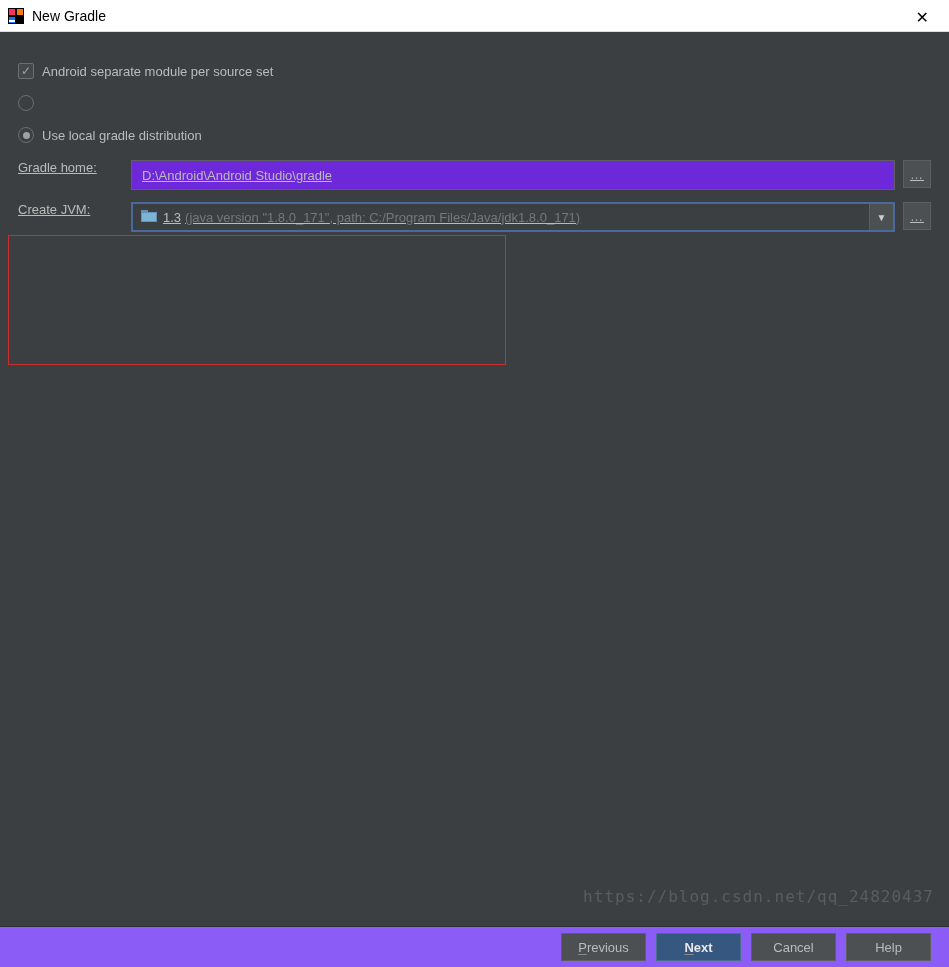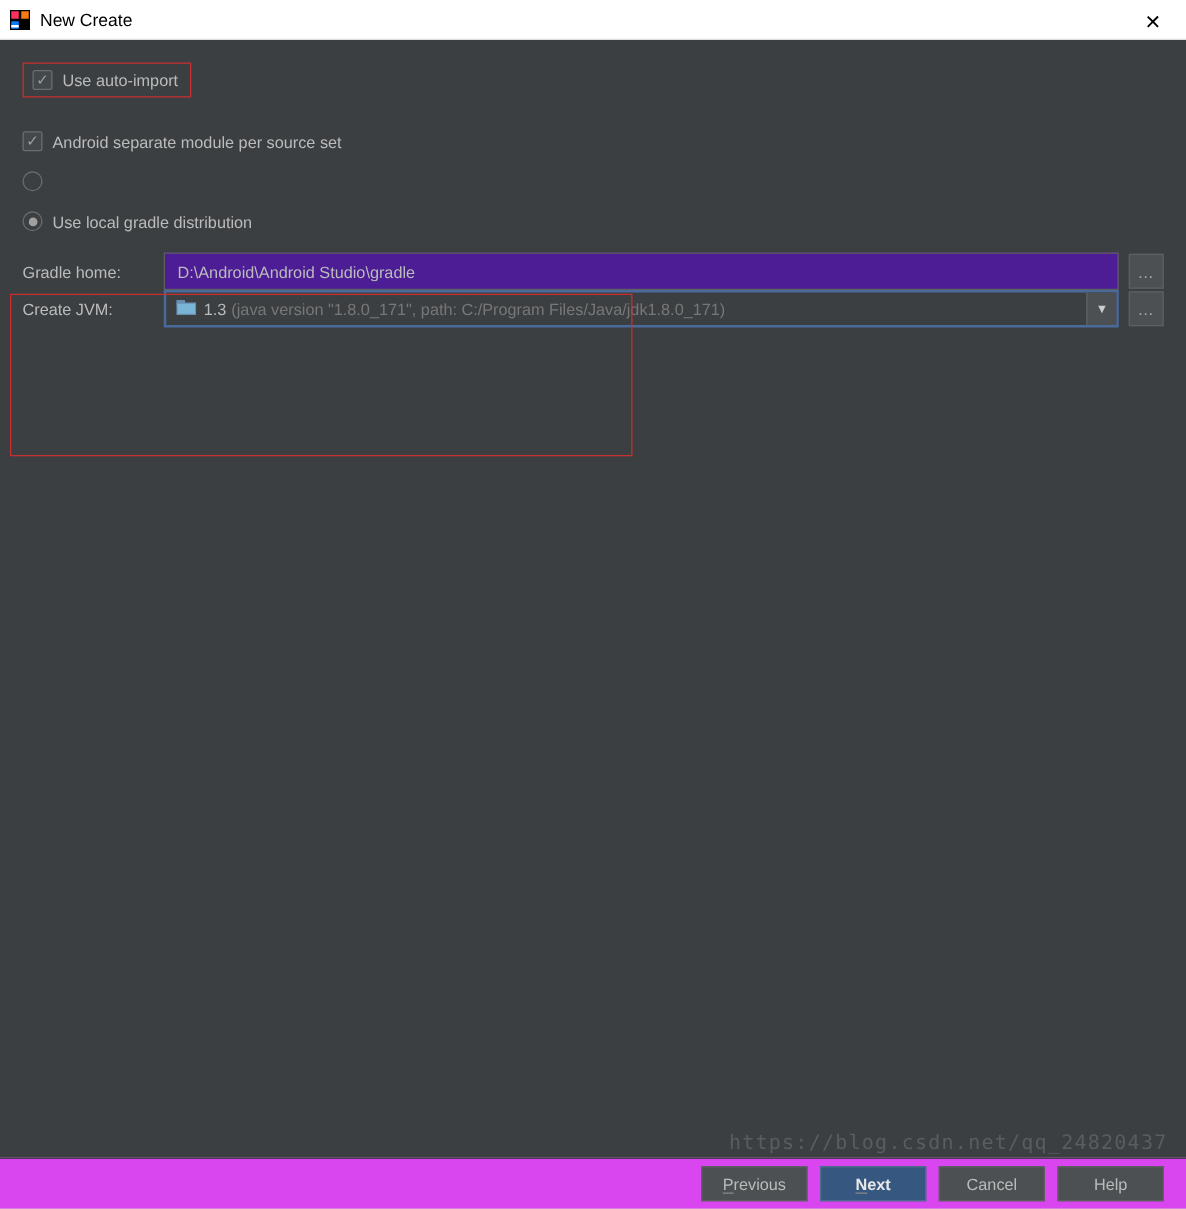--- a/index.html
+++ b/index.html
@@ -107,29 +107,31 @@
   position: absolute;
   border: 1px solid #c83030;
   left: 8px;
   top: 203px;
   width: 498px;
   height: 130px;
   pointer-events: none;
 }
 .field-row {
   display: flex;
-  align-items: center;
+  align-items: flex-start;
+  margin-bottom: 12px;
+  text-decoration: underline;
 }
 .field-label {
   width: 113px;
   color: #bbbbbb;
 }
 .text-input {
   flex: 1;
-  background: #4c1d95;
+  background: #6d28d9;
   border: 1px solid #5e6060;
   color: #bbbbbb;
   padding: 6px 10px;
   font-size: 13px;
   height: 30px;
   font-family: inherit;
 }
 .browse-btn {
   width: 28px;
   height: 28px;
@@ -175,21 +177,21 @@
   width: 24px;
   background: #4c5052;
   border-left: 1px solid #5e6060;
   display: flex;
   align-items: center;
   justify-content: center;
   color: #ccc;
   font-size: 10px;
 }
 .footer {
-  background: #d946ef;
+  background: #8b5cf6;
   height: 41px;
   border-top: 1px solid #2d2f30;
   display: flex;
   align-items: center;
   justify-content: flex-end;
   padding: 0 18px;
   gap: 10px;
 }
 .btn {
   min-width: 85px;
@@ -204,52 +206,48 @@
 }
 .btn.primary {
   background: #365880;
   border: 1px solid #4a708b;
   color: #e8e8e8;
   font-weight: 600;
 }
 .watermark {
   position: absolute;
   right: 15px;
-  bottom: 3px;
+  bottom: 20px;
   color: rgba(180,180,180,0.25);
   font-size: 16px;
   font-family: monospace;
   letter-spacing: 1px;
   pointer-events: none;
 }
 </style>
 </head>
 <body>
 
 <div class="titlebar">
   <span class="titlebar-icon">
     <svg width="16" height="16" viewBox="0 0 16 16">
       <rect x="0" y="0" width="16" height="16" fill="#000"></rect>
       <rect x="1" y="1" width="6" height="6" fill="#fe315d"></rect>
       <rect x="9" y="1" width="6" height="6" fill="#f97a12"></rect>
       <rect x="1" y="9" width="6" height="6" fill="#087cfa"></rect>
       <rect x="1" y="12" width="6" height="2" fill="#fff"></rect>
     </svg>
   </span>
-  <span class="titlebar-title">New Create</span>
+  <span class="titlebar-title">New Gradle</span>
   <span class="titlebar-close">✕</span>
 </div>
 
 <div class="content">
 
   
-  <div class="highlight-box-1">
-    <span class="checkbox checked"></span>
-    <span class="label">Use auto-import</span>
-  </div>
 
   
 
   <div style="height:10px"></div>
 
   
   <div class="row tight">
     <span class="checkbox checked"></span>
     <span class="label">Android separate module per source set</span>
   </div>

